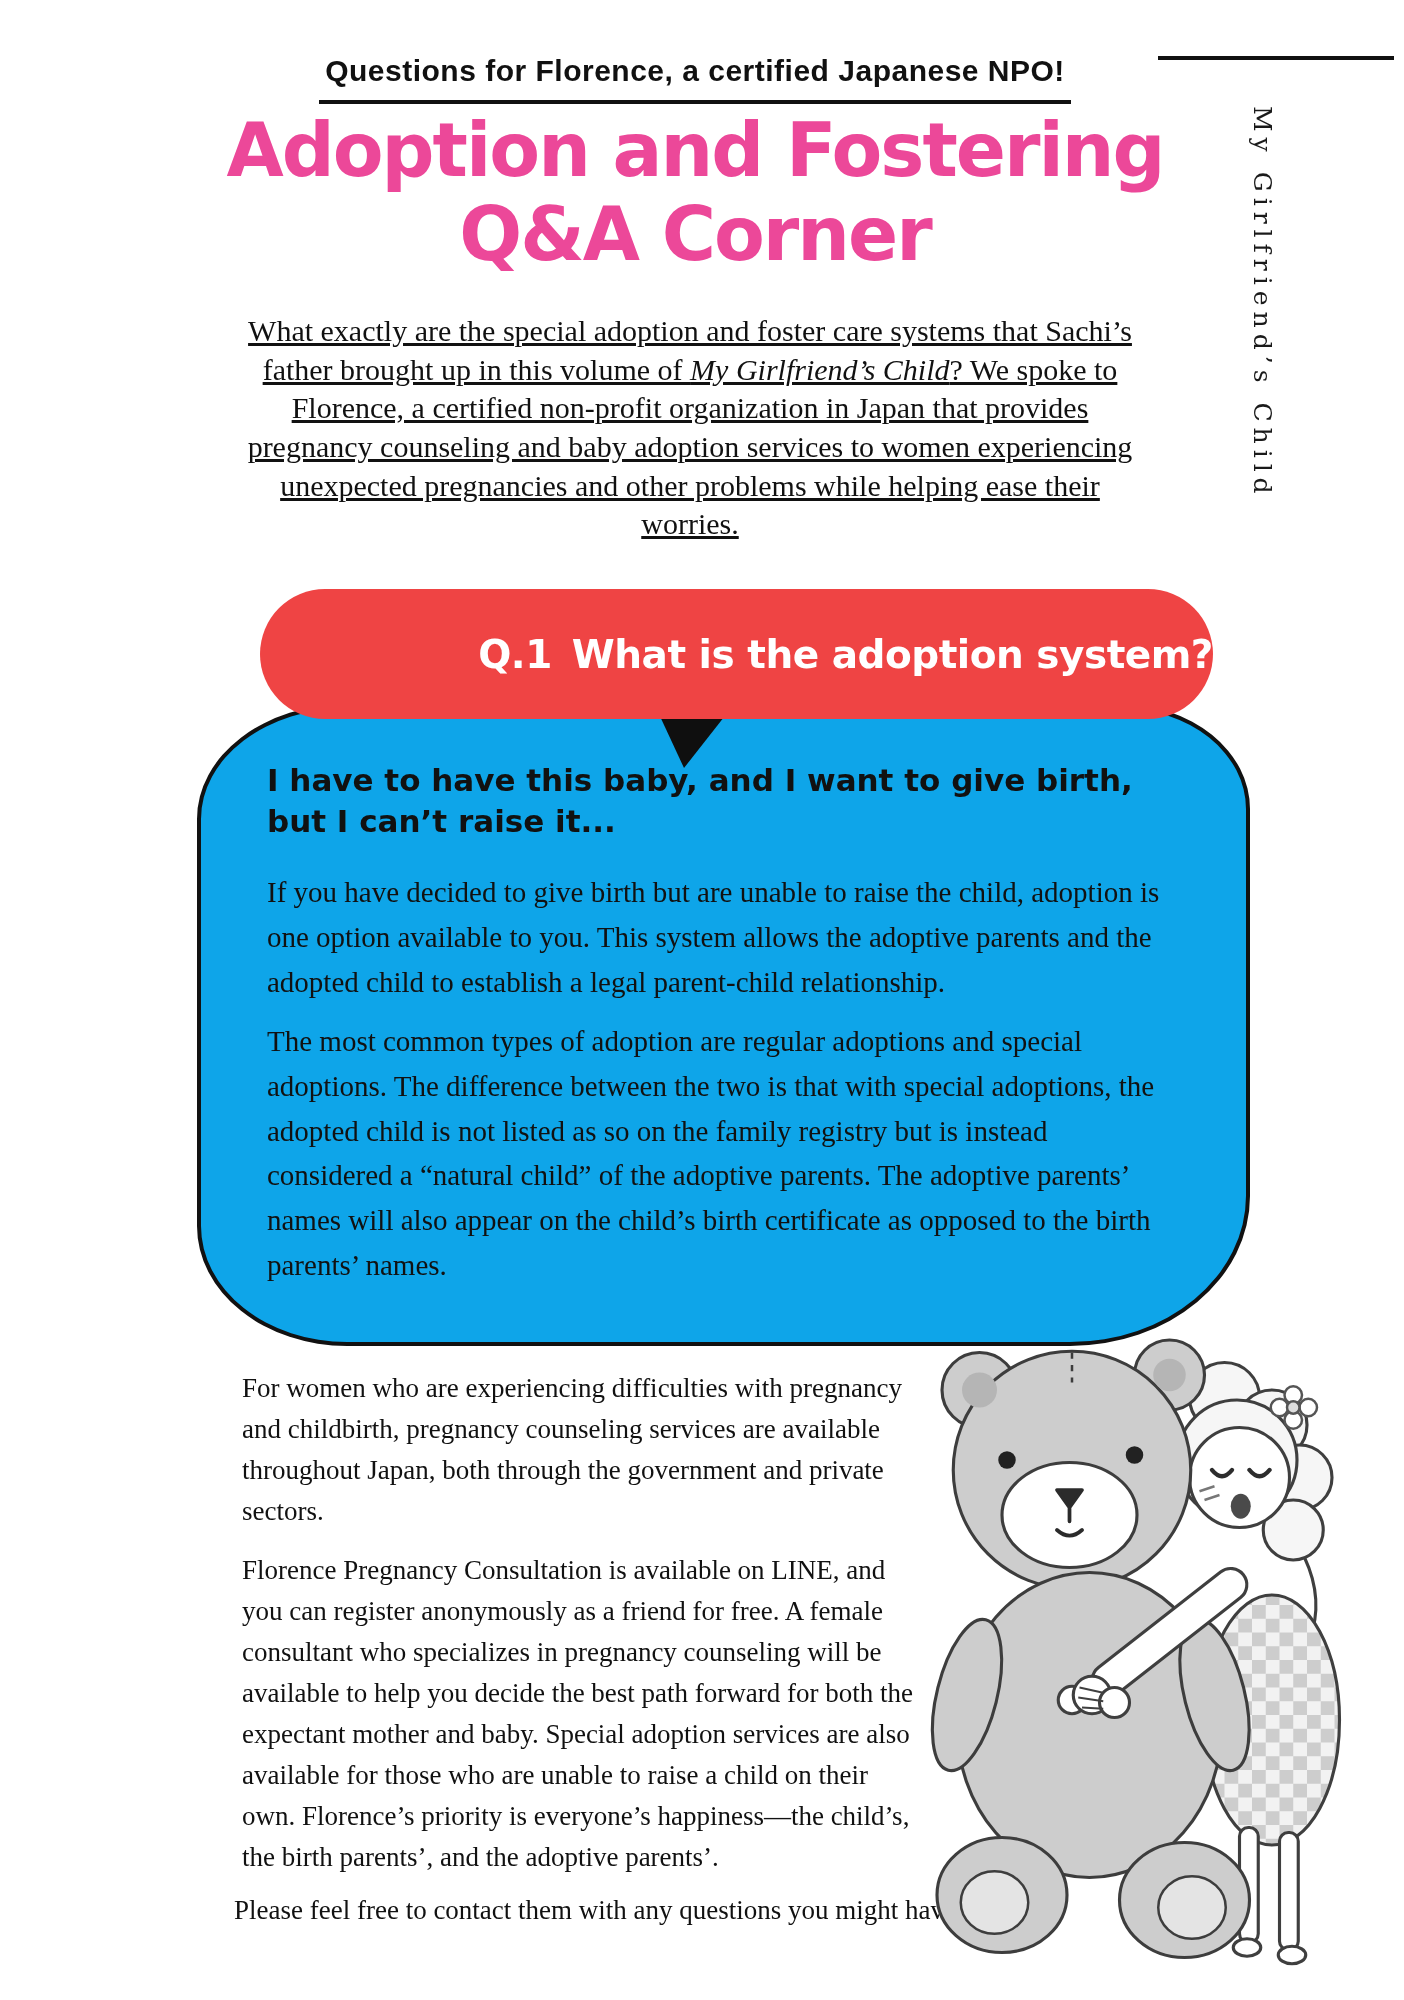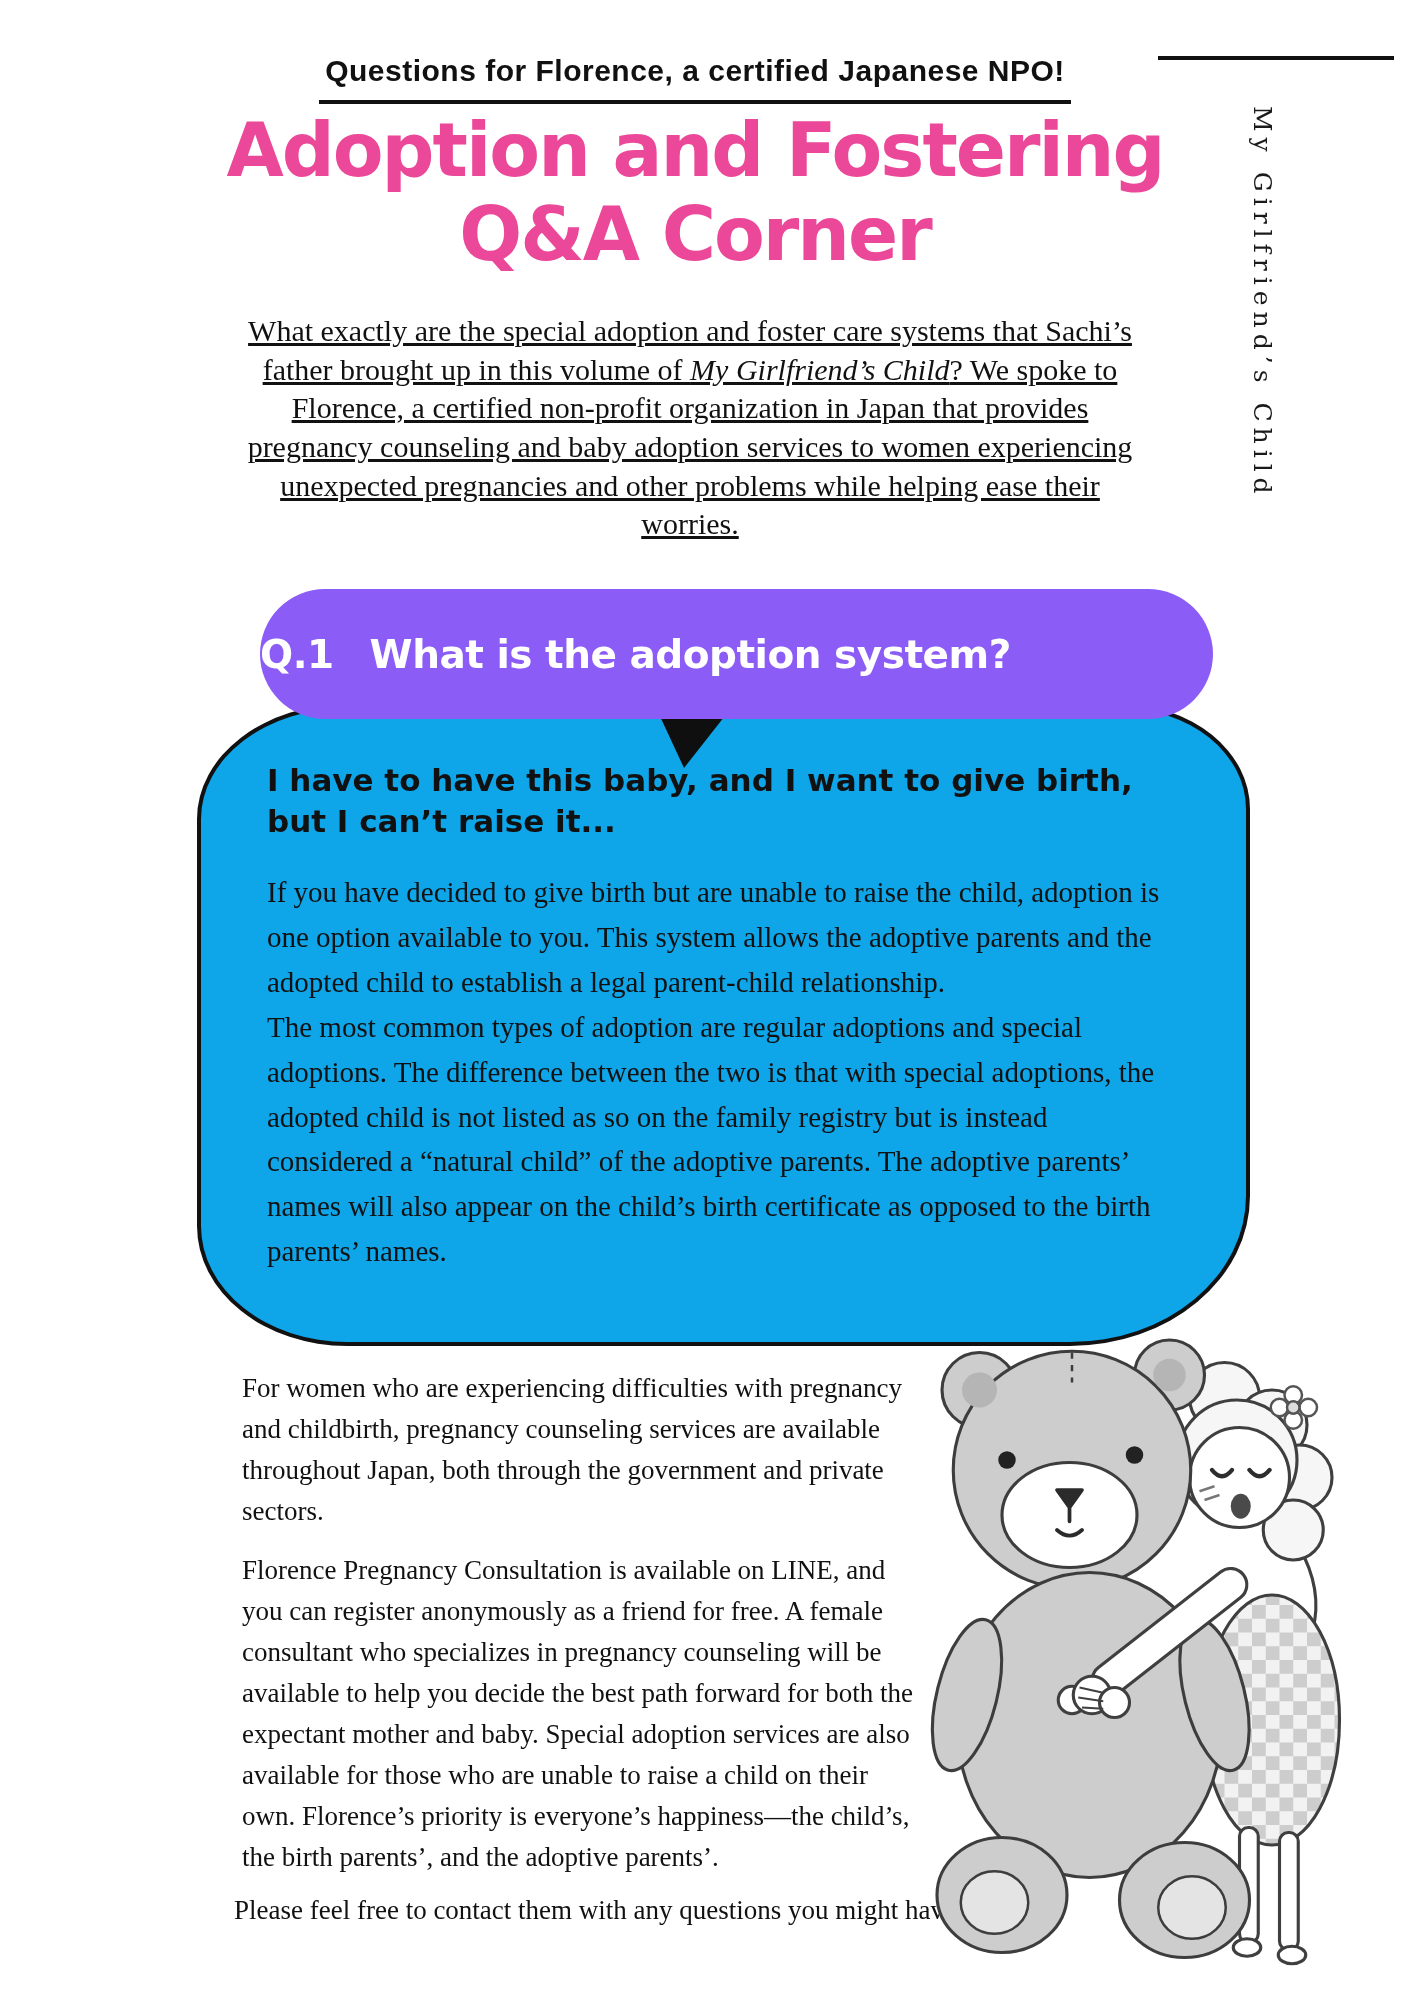--- a/index.html
+++ b/index.html
@@ -30,40 +30,40 @@
   }
   .intro {
     position:absolute; top:312px; left:240px; width:900px; margin:0; text-align:center;
     font-size:30px; line-height:1.29;text-decoration:underline;
   }
   .intro em { font-style:italic; }
 
   
   .q-bubble {
     position:absolute; top:589px; left:260px; width:953px; height:130px; z-index:3;
-    background:#8b5cf6; border-radius:66px; color:#fff;
-    display:flex; align-items:center; justify-content:flex-start; gap:36px;
+    background:#ef4444; border-radius:66px; color:#fff;
+    display:flex; align-items:center; justify-content:flex-end; gap:20px;
     font-family:"DejaVu Sans", sans-serif; font-weight:bold; font-size:39px; letter-spacing:-0.5px;
   }
   .q-tail { position:absolute; top:712px; left:655px; z-index:2; }
 
   
   .answer-bubble {
     position:absolute; top:704px; left:197px; width:1053px; height:642px; z-index:1;
     background:#0ea5e9; border:4px solid #111; box-sizing:border-box;
     border-radius:150px 130px 180px 150px / 115px 105px 150px 120px;
     padding:52px 78px 0 66px;
   }
   .statement {
     margin:0; font-family:"DejaVu Sans", sans-serif; font-weight:bold;
     font-size:31px; line-height:1.32;
   }
   .a-para { margin:0; font-size:29px; line-height:1.55; }
   .ap1 { margin-top:28px; }
-  .ap2 { margin-top:0; }
+  .ap2 { margin-top:14px; }
 
   
   .body-col { position:absolute; top:1360px; left:234px; width:688px; }
   .b-para { margin:8px; font-size:27px; line-height:1.52; }
   .b-para + .b-para { margin-top:18px; }
   .footer-note { margin:14px 0 0; font-size:27px; line-height:1.4; white-space:nowrap; }
 
   
   .illustration { position:absolute; left:922px; top:1330px; }
 </style>

